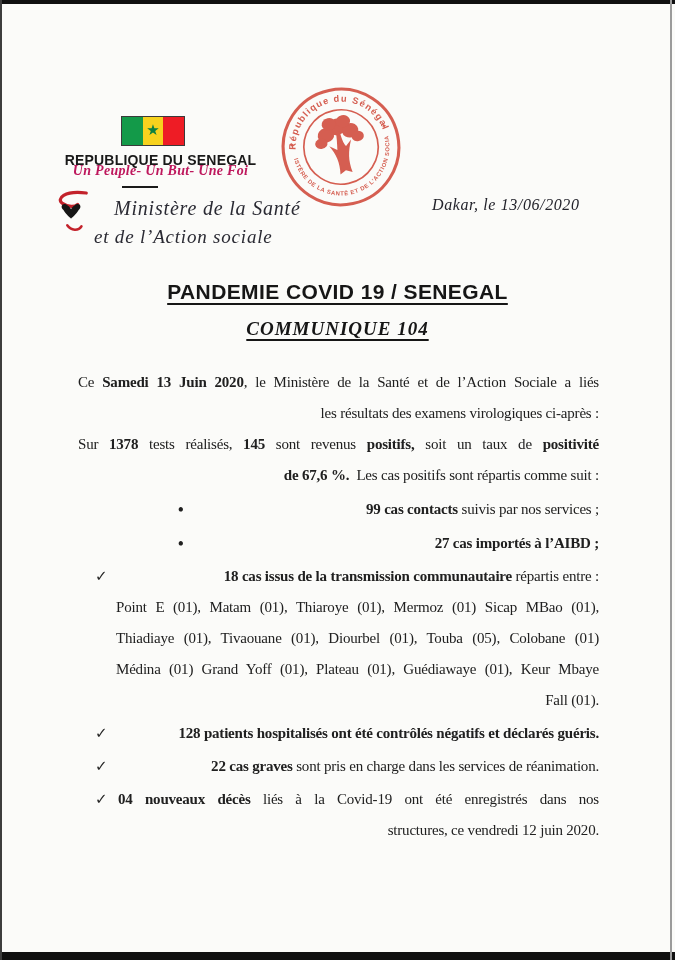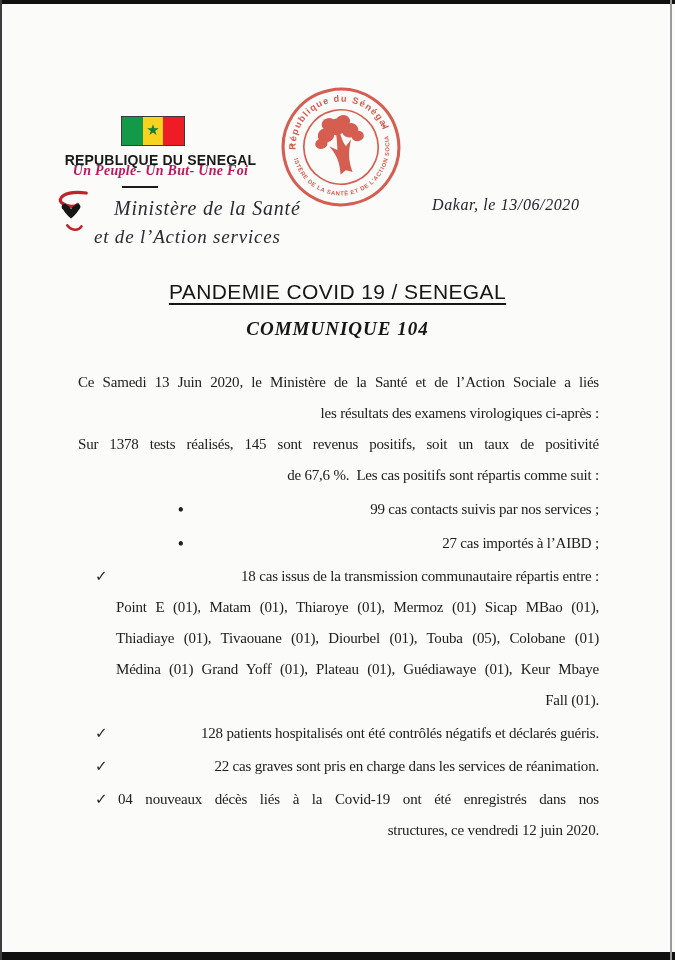--- a/index.html
+++ b/index.html
@@ -54,37 +54,37 @@
   .stamp-ring-text{font-family:"Liberation Sans", sans-serif;font-weight:700;font-size:5.7px;letter-spacing:.55px;}
   .stamp-star{font-family:"DejaVu Sans", sans-serif;font-size:7px;}
   .dateline{
     position:absolute;left:432px;top:196px;font-style:italic;font-size:16px;
     color:#23232b;letter-spacing:.6px;
   }
 
   
   .title-main{
     position:absolute;left:0;top:280px;width:675px;text-align:center;
-    font-family:"Liberation Sans", sans-serif;font-weight:normal;font-size:21px;
+    font-family:"Liberation Sans", sans-serif;font-weight:bold;font-size:21px;
     letter-spacing:.4px;color:#161616;
     text-decoration:underline;text-decoration-thickness:2px;text-underline-offset:4px;
   }
   .title-sub{
     position:absolute;left:0;top:318px;width:675px;text-align:center;
     font-weight:bold;font-style:italic;font-size:19px;letter-spacing:1px;color:#161616;
-    text-decoration-thickness:2px;text-underline-offset:4px;
+    text-decoration:underline;text-decoration-thickness:2px;text-underline-offset:4px;
   }
 
   
   .doc-body{
     position:absolute;left:78px;top:367px;width:521px;
     font-size:15px;line-height:31px;letter-spacing:-0.2px;color:#202020;
   }
   .blk{position:relative;}
-  .blk .b{font-weight:normal;}
+  .blk .b{font-weight:bold;}
   .line{text-align:right;}
   .line.fill{text-align:justify;text-align-last:justify;}
   .bullet{padding-left:119px;margin-top:3px;}
   .bullet .glyph{position:absolute;left:100px;top:0;font-weight:bold;font-size:16px;}
   .check{padding-left:40px;margin-top:2px;}
   .check .glyph{position:absolute;left:17px;top:0;font-size:15px;color:#262626;font-family:"DejaVu Sans", sans-serif;}
   .sub{padding-left:38px;}
 </style>
 </head>
 <body>
@@ -107,21 +107,21 @@
   <div class="motto">Un Peuple- Un But- Une Foi</div>
   <div class="divider"></div>
 
   <svg class="logo-svg" width="38" height="46" viewBox="0 0 40 48">
     <path d="M35,4 C12,1 3,10 10,15 C16,19 23,19 26,16" fill="none" stroke="var(--logo-red,#c3222b)" stroke-width="3.4" stroke-linecap="round"></path>
     <path d="M11,22 C7,18 10,14 14,16 C16,17 18,19 19,21 C20,19 22,17 24,16 C28,14 31,18 27,22 C24,27 20,30 19,31 C18,30 14,27 11,22 Z" fill="var(--logo-black,#161616)"></path>
     <path d="M15,38 C19,44 27,44 30,39" fill="none" stroke="var(--logo-red,#c3222b)" stroke-width="2.6" stroke-linecap="round"></path>
   </svg>
 
   <div class="ministry-1">Ministère de la Santé</div>
-  <div class="ministry-2">et de l’Action services</div>
+  <div class="ministry-2">et de l’Action sociale</div>
 
   <svg class="stamp-svg" width="124" height="126" viewBox="0 0 120 122" style="opacity:.88">
     <g transform="rotate(-12 60 61)">
       <circle cx="60" cy="61" r="56" fill="none" stroke="var(--stamp-red,#d0493a)" stroke-width="3"></circle>
       <circle cx="60" cy="61" r="36" fill="none" stroke="var(--stamp-red,#d0493a)" stroke-width="1.6"></circle>
       <path id="arcTop" d="M16,61 A44,44 0 0 1 104,61" fill="none" stroke="none"></path>
       <path id="arcBot" d="M13,61 A47,47 0 0 0 107,61" fill="none" stroke="none"></path>
       <text class="stamp-top-text" fill="var(--stamp-red,#d0493a)">
         <textPath href="#arcTop" startOffset="50%" text-anchor="middle">République du Sénégal</textPath>
       </text>

